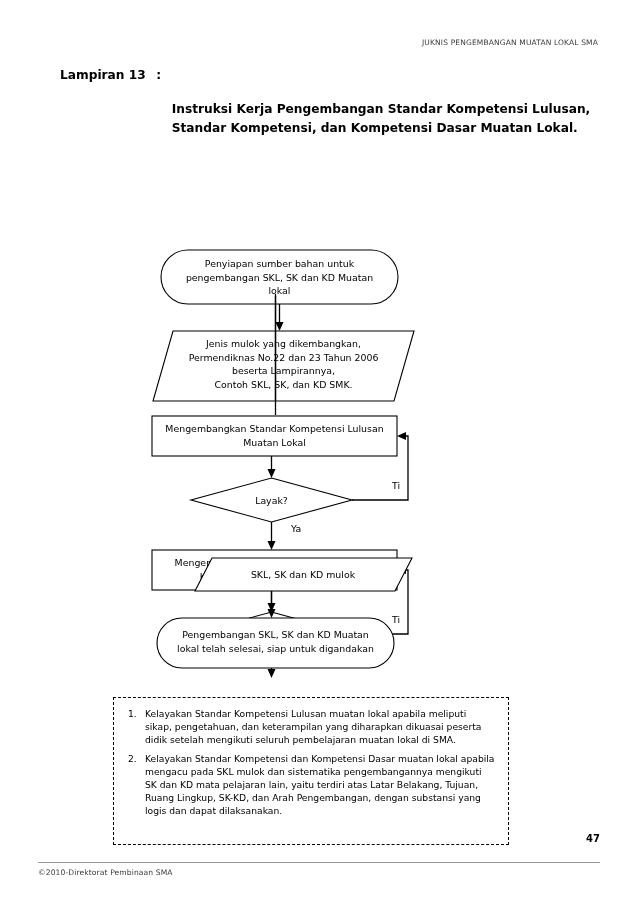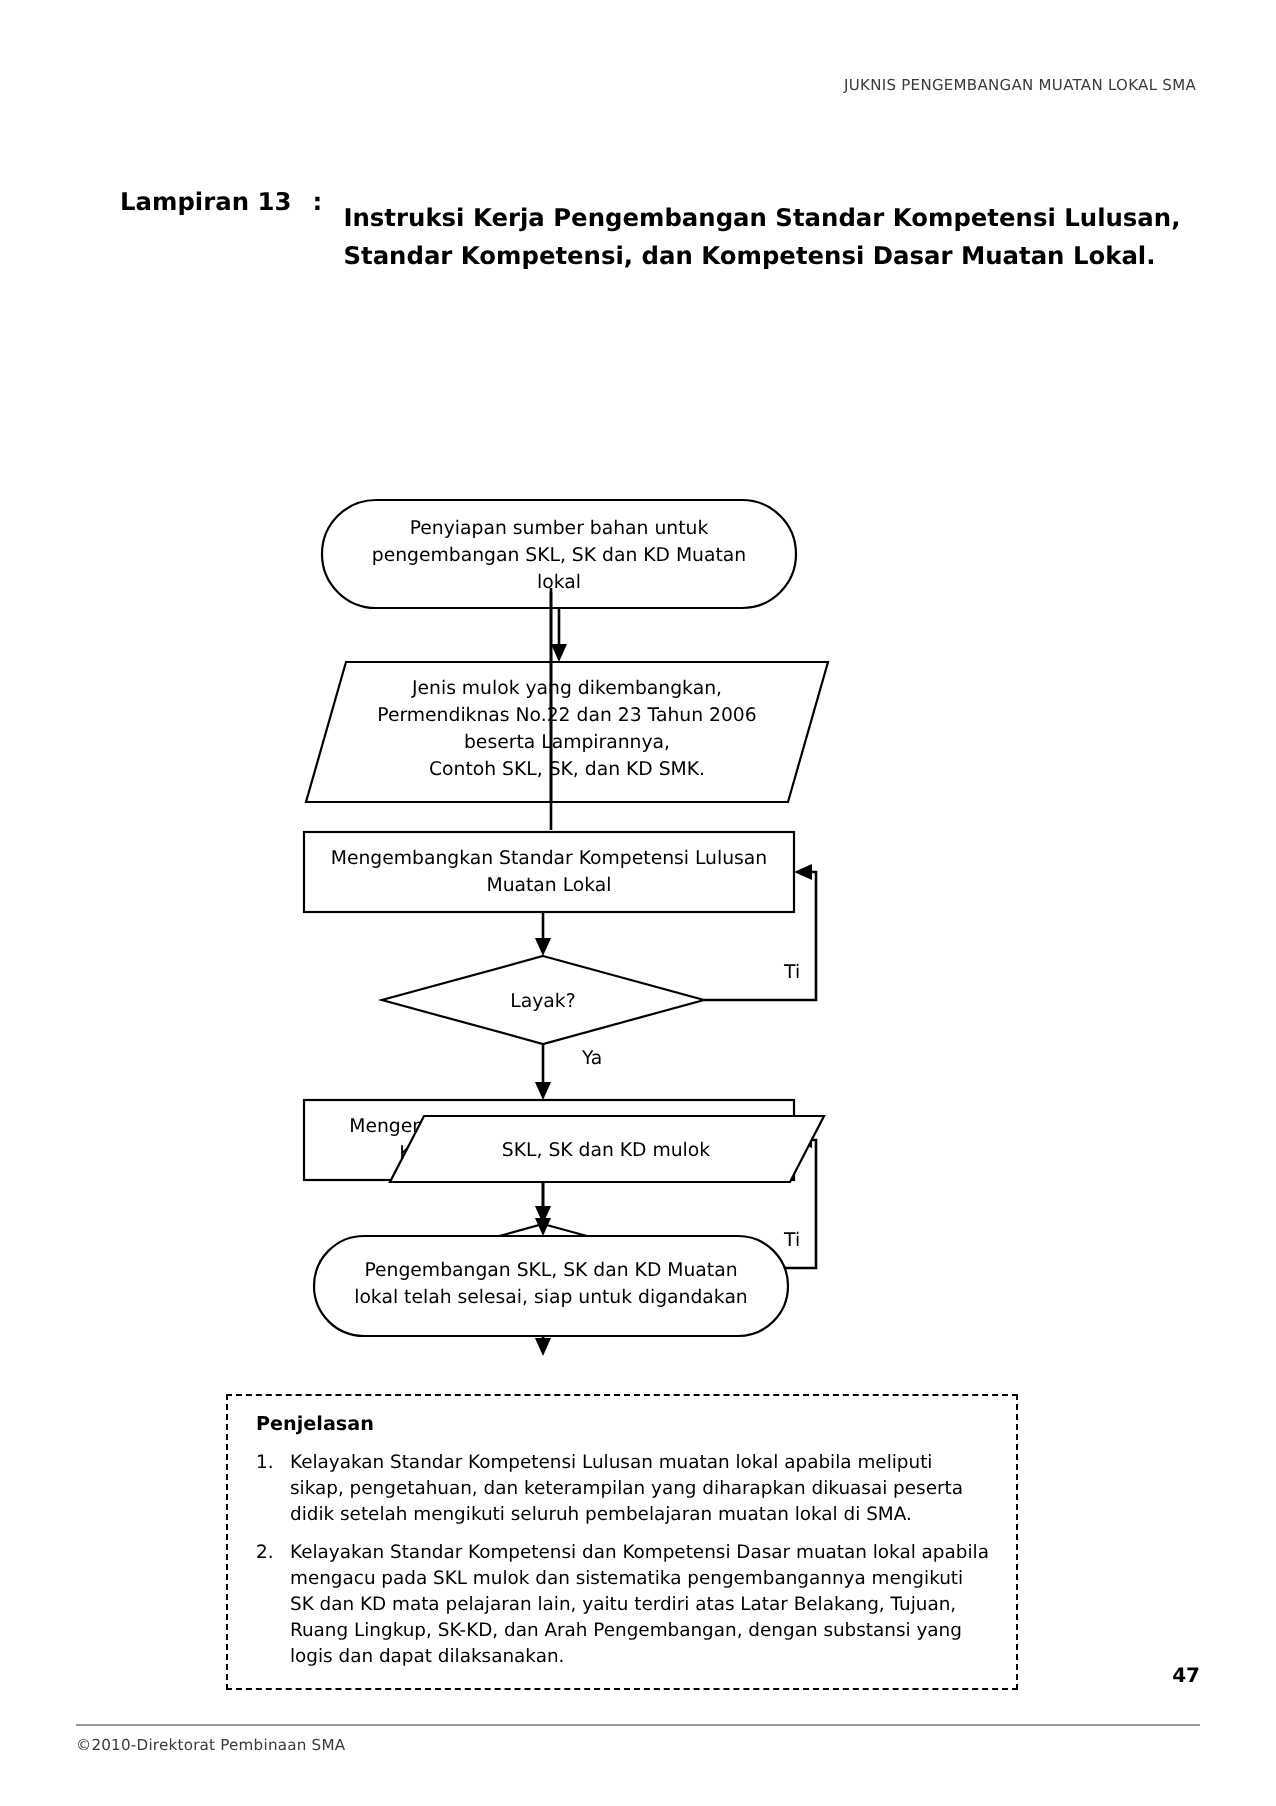--- a/index.html
+++ b/index.html
@@ -36,21 +36,21 @@
     top: 66px;
     left: 60px;
     width: 540px;
     font-size: 12.2px;
     font-weight: bold;
     line-height: 1.55;
     color: #000;
   }
   .title-row {
     display: flex;
-    align-items: center;
+    align-items: flex-start;
   }
   .title-label {
     white-space: nowrap;
   }
   .title-colon {
     width: 26px;
     text-align: center;
     flex: 0 0 26px;
   }
   .title-text {
@@ -269,21 +269,20 @@
     </g>
 
     <g>
       <rect class="shape" x="157" y="66" width="237" height="50" rx="25" ry="25"></rect>
       <text class="node-text" x="275.5" y="86" text-anchor="middle" style="font-size:9.4px;">Pengembangan SKL, SK dan KD Muatan</text>
       <text class="node-text" x="275.5" y="99.5" text-anchor="middle" style="font-size:9.4px;">lokal telah selesai, siap untuk digandakan</text>
     </g>
   </svg>
 
   <div class="explanation">
-    <div class="explanation-title">Penjelasan</div>
     <ul class="explanation-list">
       <li class="explanation-item">
         <span class="item-marker">1.</span>
         <span class="item-body">Kelayakan Standar Kompetensi Lulusan muatan lokal apabila meliputi sikap, pengetahuan, dan keterampilan yang diharapkan dikuasai peserta didik setelah mengikuti seluruh pembelajaran muatan lokal di SMA.</span>
       </li>
       <li class="explanation-item">
         <span class="item-marker">2.</span>
         <span class="item-body">Kelayakan Standar Kompetensi dan Kompetensi Dasar muatan lokal apabila mengacu pada SKL mulok dan sistematika pengembangannya mengikuti SK dan KD mata pelajaran lain, yaitu terdiri atas Latar Belakang, Tujuan, Ruang Lingkup, SK-KD, dan Arah Pengembangan, dengan substansi yang logis dan dapat dilaksanakan.</span>
       </li>
     </ul>

